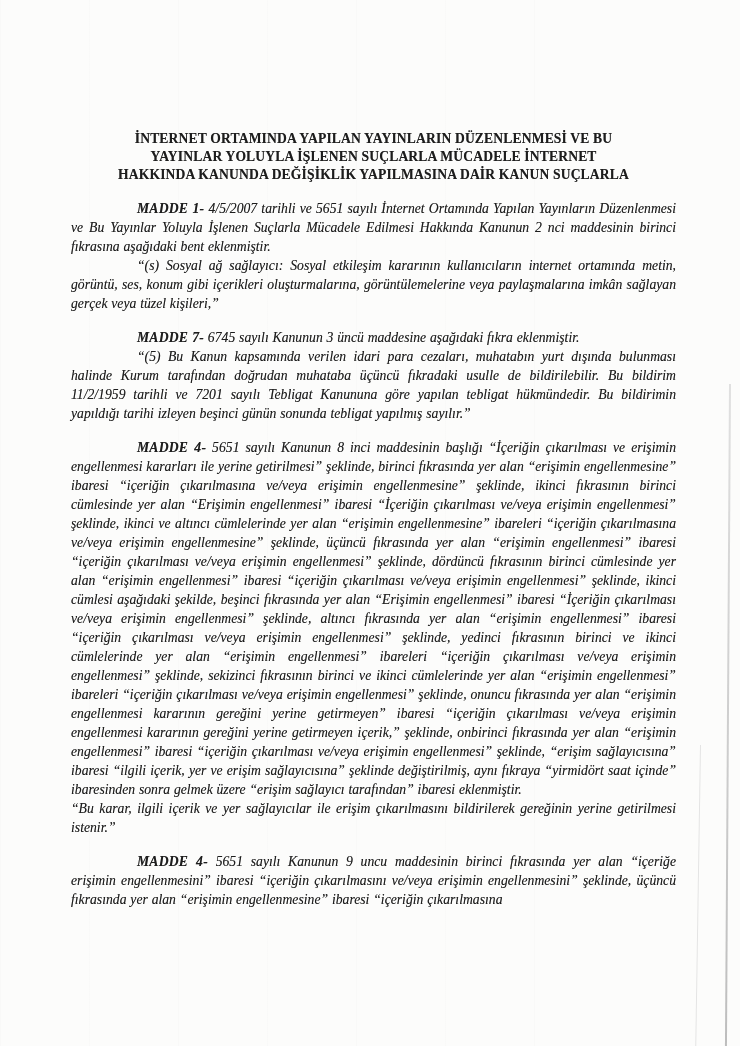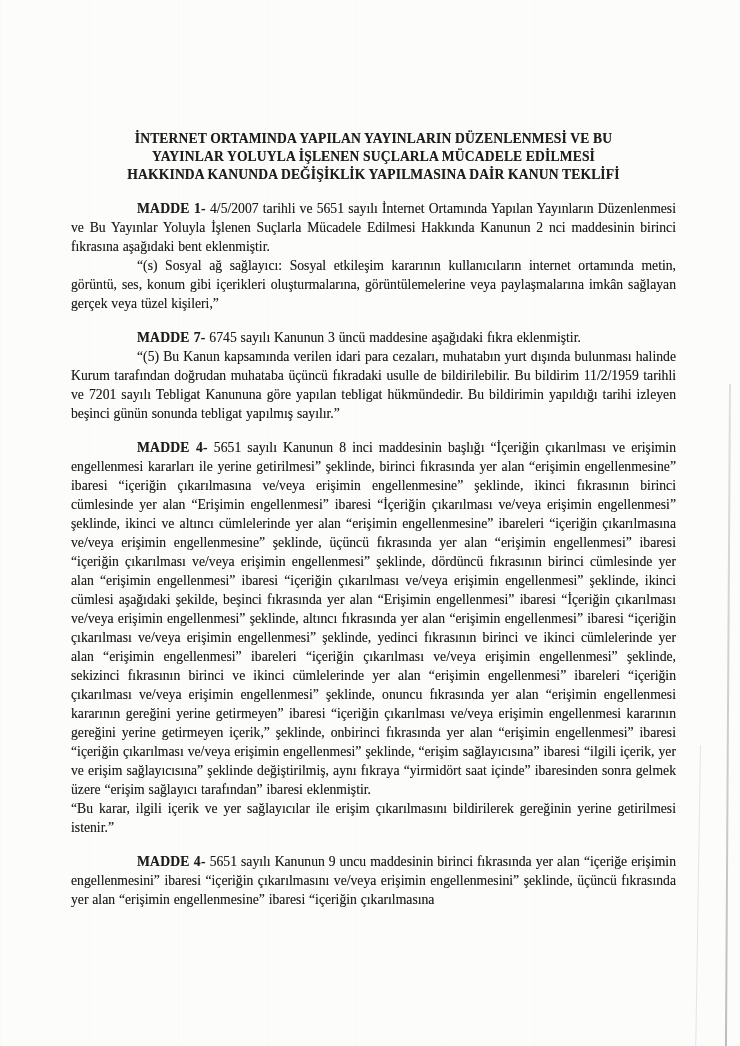--- a/index.html
+++ b/index.html
@@ -41,20 +41,21 @@
   }
   .article {
     margin-top: 15px;
   }
   .para {
     margin: 0;
     font-size: 13.7px;
     line-height: 19px;
     text-align: justify;
     word-spacing: 0.4px;
+    font-style: italic;
   }
   .indent {
     text-indent: 66px;
   }
   .flush {
     text-indent: 0;
   }
   .madde {
     font-weight: bold;
     letter-spacing: 0.2px;
@@ -82,22 +83,22 @@
   }
 </style>
 </head>
 <body>
 
 <div class="page">
   <div class="content">
 
     <header class="title">
       <div>İNTERNET ORTAMINDA YAPILAN YAYINLARIN DÜZENLENMESİ VE BU</div>
-      <div>YAYINLAR YOLUYLA İŞLENEN SUÇLARLA MÜCADELE EDİLMESİ</div>
-      <div>HAKKINDA KANUNDA DEĞİŞİKLİK YAPILMASINA DAİR KANUN TEKLİFİ</div>
+      <div>YAYINLAR YOLUYLA İŞLENEN SUÇLARLA MÜCADELE İNTERNET</div>
+      <div>HAKKINDA KANUNDA DEĞİŞİKLİK YAPILMASINA DAİR KANUN SUÇLARLA</div>
     </header>
 
     <section class="article">
       <p class="para indent"><b class="madde">MADDE 1-</b> <span>4/5/2007 tarihli ve 5651 sayılı İnternet Ortamında Yapılan Yayınların Düzenlenmesi ve Bu Yayınlar Yoluyla İşlenen Suçlarla Mücadele Edilmesi Hakkında Kanunun 2 nci maddesinin birinci fıkrasına aşağıdaki bent eklenmiştir.</span></p>
       <p class="para indent">“(s) Sosyal ağ sağlayıcı: Sosyal etkileşim kararının kullanıcıların internet ortamında metin, görüntü, ses, konum gibi içerikleri oluşturmalarına, görüntülemelerine veya paylaşmalarına imkân sağlayan gerçek veya tüzel kişileri,”</p>
     </section>
 
     <section class="article">
       <p class="para indent"><b class="madde">MADDE 7-</b> <span>6745 sayılı Kanunun 3 üncü maddesine aşağıdaki fıkra eklenmiştir.</span></p>
       <p class="para indent">“(5) Bu Kanun kapsamında verilen idari para cezaları, muhatabın yurt dışında bulunması halinde Kurum tarafından doğrudan muhataba üçüncü fıkradaki usulle de bildirilebilir. Bu bildirim 11/2/1959 tarihli ve 7201 sayılı Tebligat Kanununa göre yapılan tebligat hükmündedir. Bu bildirimin yapıldığı tarihi izleyen beşinci günün sonunda tebligat yapılmış sayılır.”</p>

